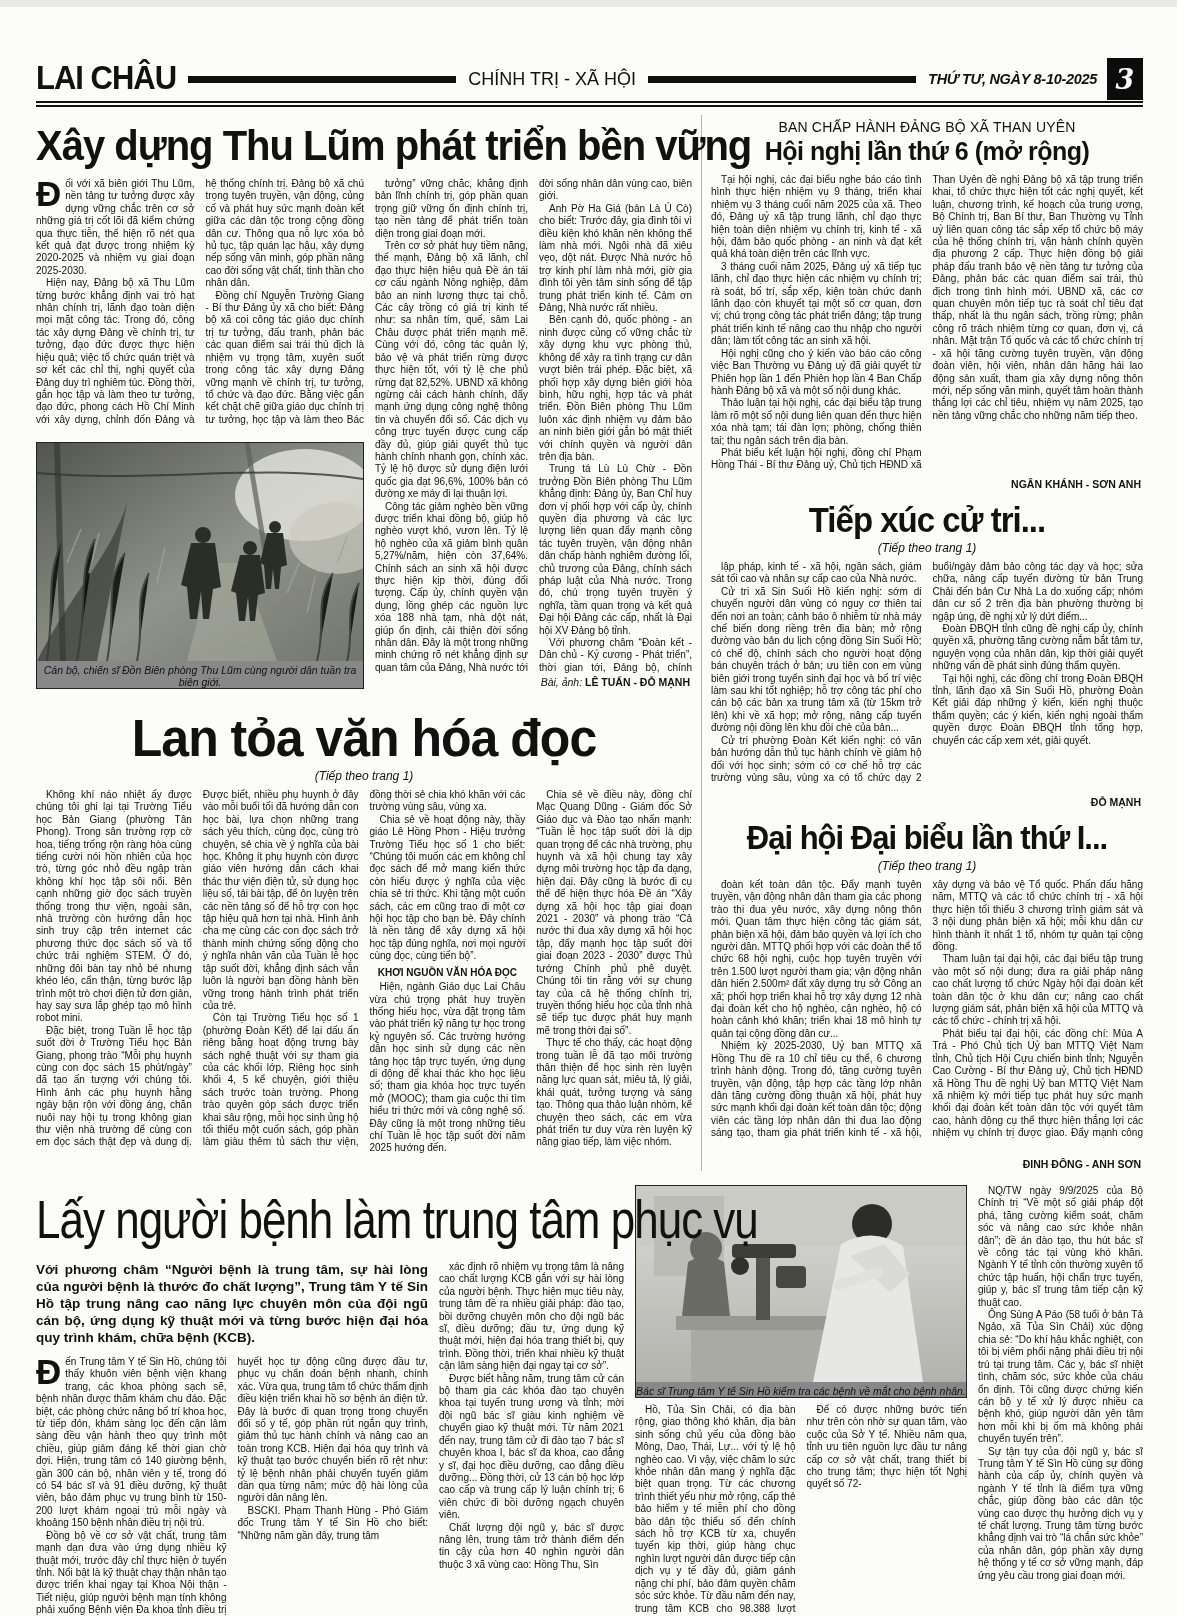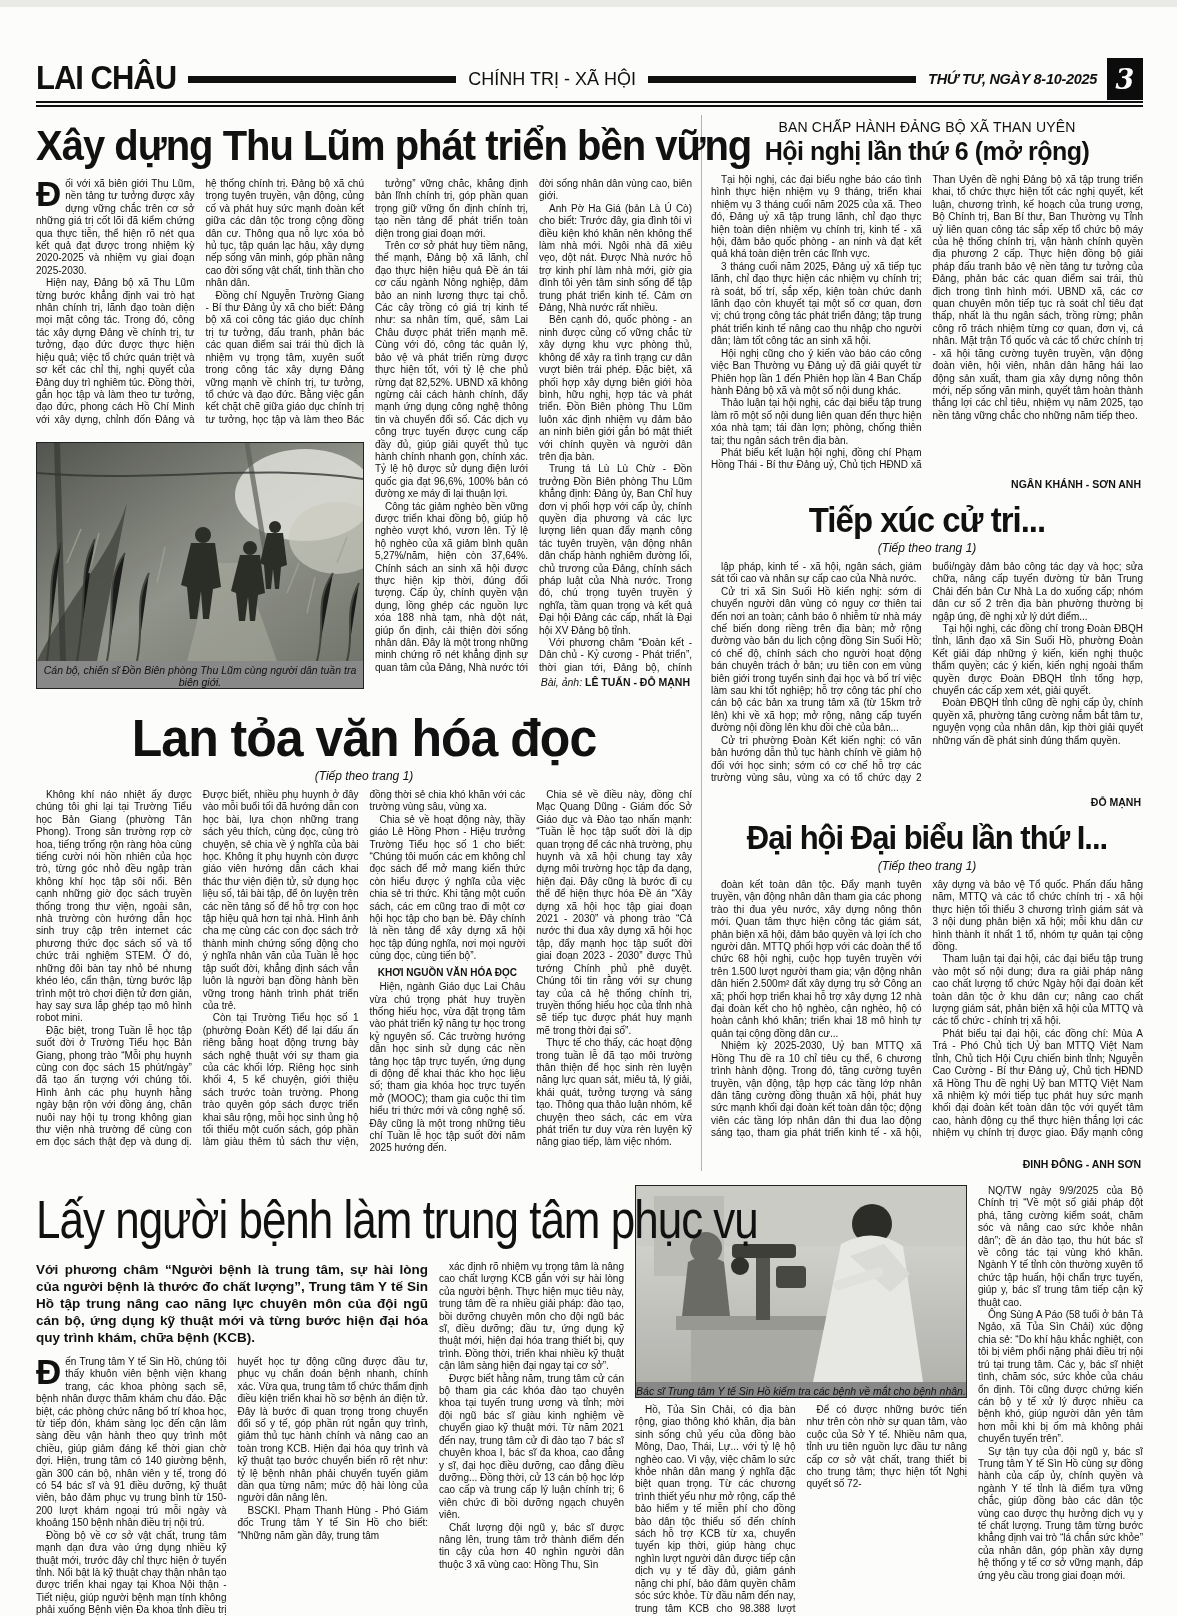--- a/index.html
+++ b/index.html
@@ -199,22 +199,22 @@
         <div class="byline byl-abs">NGÂN KHÁNH - SƠN ANH</div>
       </article>
 
       <article style="height:308px;">
         <h2 class="a3-head">Tiếp xúc cử tri...</h2>
         <div class="continued">(Tiếp theo trang 1)</div>
         <div class="cols c2" style="height:228px;">
             <p>lập pháp, kinh tế - xã hội, ngân sách, giám sát tối cao và nhân sự cấp cao của Nhà nước.</p>
             <p>Cử tri xã Sin Suối Hồ kiến nghị: sớm di chuyển người dân vùng có nguy cơ thiên tai đến nơi an toàn; cảnh báo ô nhiễm từ nhà máy chế biến dong riềng trên địa bàn; mở rộng đường vào bản du lịch cộng đồng Sin Suối Hồ; có chế độ, chính sách cho người hoạt động bán chuyên trách ở bản; ưu tiên con em vùng biên giới trong tuyển sinh đại học và bố trí việc làm sau khi tốt nghiệp; hỗ trợ công tác phí cho cán bộ các bản xa trung tâm xã (từ 15km trở lên) khi về xã họp; mở rộng, nâng cấp tuyến đường nội đồng lên khu đồi chè của bản...</p>
             <p>Cử tri phường Đoàn Kết kiến nghị: có văn bản hướng dẫn thủ tục hành chính về giảm hộ đối với học sinh; sớm có cơ chế hỗ trợ các trường vùng sâu, vùng xa có tổ chức dạy 2 buổi/ngày đảm bảo công tác dạy và học; sửa chữa, nâng cấp tuyến đường từ bản Trung Chải đến bản Cư Nhà La do xuống cấp; nhóm dân cư số 2 trên địa bàn phường thường bị ngập úng, đề nghị xử lý dứt điểm...</p>
+            <p>Đoàn ĐBQH tỉnh cũng đề nghị cấp ủy, chính quyền xã, phường tăng cường nắm bắt tâm tư, nguyện vọng của nhân dân, kịp thời giải quyết những vấn đề phát sinh đúng thẩm quyền.</p>
             <p>Tại hội nghị, các đồng chí trong Đoàn ĐBQH tỉnh, lãnh đạo xã Sin Suối Hồ, phường Đoàn Kết giải đáp những ý kiến, kiến nghị thuộc thẩm quyền; các ý kiến, kiến nghị ngoài thẩm quyền được Đoàn ĐBQH tỉnh tổng hợp, chuyển các cấp xem xét, giải quyết.</p>
-            <p>Đoàn ĐBQH tỉnh cũng đề nghị cấp ủy, chính quyền xã, phường tăng cường nắm bắt tâm tư, nguyện vọng của nhân dân, kịp thời giải quyết những vấn đề phát sinh đúng thẩm quyền.</p>
           </div>
         <div class="byline byl-abs">ĐỖ MẠNH</div>
       </article>
 
       <article style="height:350px;">
         <h2 class="a5-head">Đại hội Đại biểu lần thứ I...</h2>
         <div class="continued">(Tiếp theo trang 1)</div>
         <div class="cols c2" style="height:262px;">
             <p>đoàn kết toàn dân tộc. Đẩy mạnh tuyên truyền, vận động nhân dân tham gia các phong trào thi đua yêu nước, xây dựng nông thôn mới. Quan tâm thực hiện công tác giám sát, phản biện xã hội, đảm bảo quyền và lợi ích cho người dân. MTTQ phối hợp với các đoàn thể tổ chức 68 hội nghị, cuộc họp tuyên truyền với trên 1.500 lượt người tham gia; vận động nhân dân hiến 2.500m² đất xây dựng trụ sở Công an xã; phối hợp triển khai hỗ trợ xây dựng 12 nhà đại đoàn kết cho hộ nghèo, cận nghèo, hộ có hoàn cảnh khó khăn; triển khai 18 mô hình tự quản tại cộng đồng dân cư...</p>
             <p>Nhiệm kỳ 2025-2030, Uỷ ban MTTQ xã Hồng Thu đề ra 10 chỉ tiêu cụ thể, 6 chương trình hành động. Trong đó, tăng cường tuyên truyền, vận động, tập hợp các tầng lớp nhân dân tăng cường đồng thuận xã hội, phát huy sức mạnh khối đại đoàn kết toàn dân tộc; động viên các tầng lớp nhân dân thi đua lao động sáng tạo, tham gia phát triển kinh tế - xã hội, xây dựng và bảo vệ Tổ quốc. Phấn đấu hằng năm, MTTQ và các tổ chức chính trị - xã hội thực hiện tối thiểu 3 chương trình giám sát và 3 nội dung phản biện xã hội; mỗi khu dân cư hình thành ít nhất 1 tổ, nhóm tự quản tại cộng đồng.</p>

